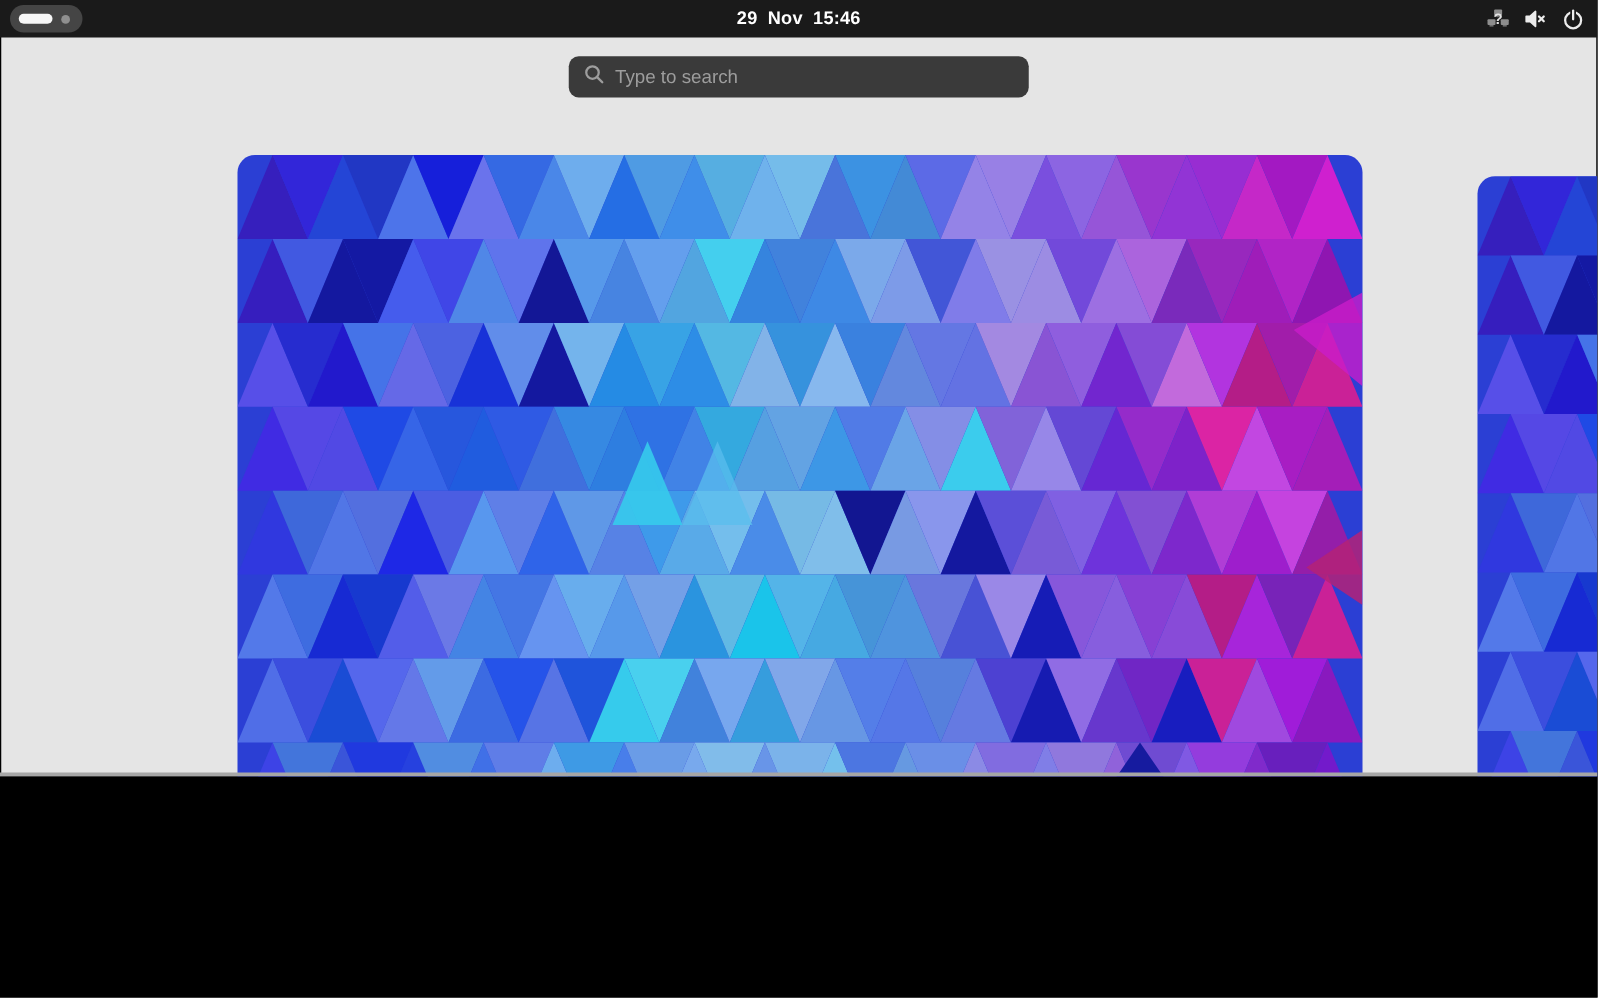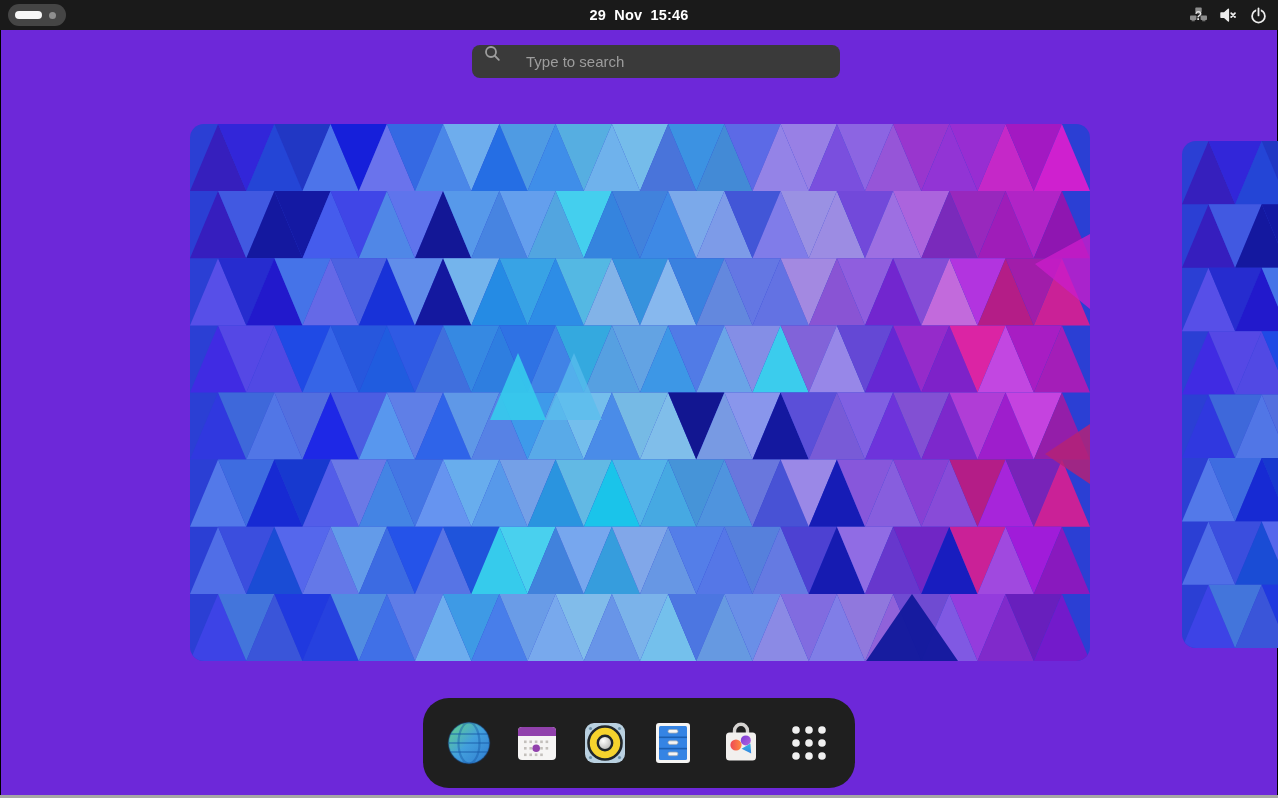--- a/index.html
+++ b/index.html
@@ -1,39 +1,39 @@
 <!DOCTYPE html>
 <html><head>
 <meta charset="utf-8">
 <style>
   * { margin:0; padding:0; box-sizing:border-box; }
   html,body { width:1278px; height:798px; background:#000; overflow:hidden;
               font-family:"Liberation Sans", sans-serif; }
-  .screen { position:relative; width:1278px; height:798px; background:#6d28d9;
+  .screen { position:relative; width:1278px; height:621px; background:#e5e5e5;
             box-shadow: inset 0 0 0 1px #000; overflow:hidden; }
 
   
   .topbar { position:absolute; left:0; top:0; width:100%; height:30px;
             background:#1a1a1a; display:flex; align-items:center; }
   .ws-indicator { position:absolute; left:8px; top:4px; height:22px; width:58px;
                   background:#454545; border-radius:11px; display:flex;
                   align-items:center; padding:0 7px; gap:7px; cursor:pointer; }
   .ws-pill { width:27px; height:8px; border-radius:4px; background:#f7f7f7; }
   .ws-dot  { width:7px; height:7px; border-radius:50%; background:#8f8f8f; }
   .clock { position:absolute; left:50%; top:0; transform:translateX(-50%);
            height:30px; line-height:30px; color:#ffffff; font-size:14.5px;
            font-weight:700; word-spacing:4px; letter-spacing:.2px; cursor:pointer; }
   .status { position:absolute; right:10px; top:0; height:30px; display:flex;
             align-items:center; gap:11px; cursor:pointer; }
   .status svg { display:block; }
 
   
-  .searchbar { position:absolute; left:472px; top:45px; width:368px; height:33px;
+  .searchbar { position:absolute; left:455px; top:45px; width:368px; height:33px;
                background:#3a3a3a; border-radius:8px; display:flex;
-               padding:0 12px; gap:25px; }
+               align-items:center; padding:0 12px; gap:8px; }
   .searchbar input { flex:1; background:transparent; border:none; outline:none;
                      color:#e6e6e6; font-size:15px; font-family:"Liberation Sans",sans-serif; }
   .searchbar input::placeholder { color:#9d9d9d; }
 
   
   .workspace-main { position:absolute; left:190px; top:124px; width:900px; height:537px;
                     border-radius:14px; overflow:hidden; cursor:pointer;
                     background:#2b3fd4; }
   .workspace-next { position:absolute; left:1182px; top:141px; width:96px; height:507px;
                     border-radius:14px 0 0 14px; overflow:hidden; cursor:pointer;

